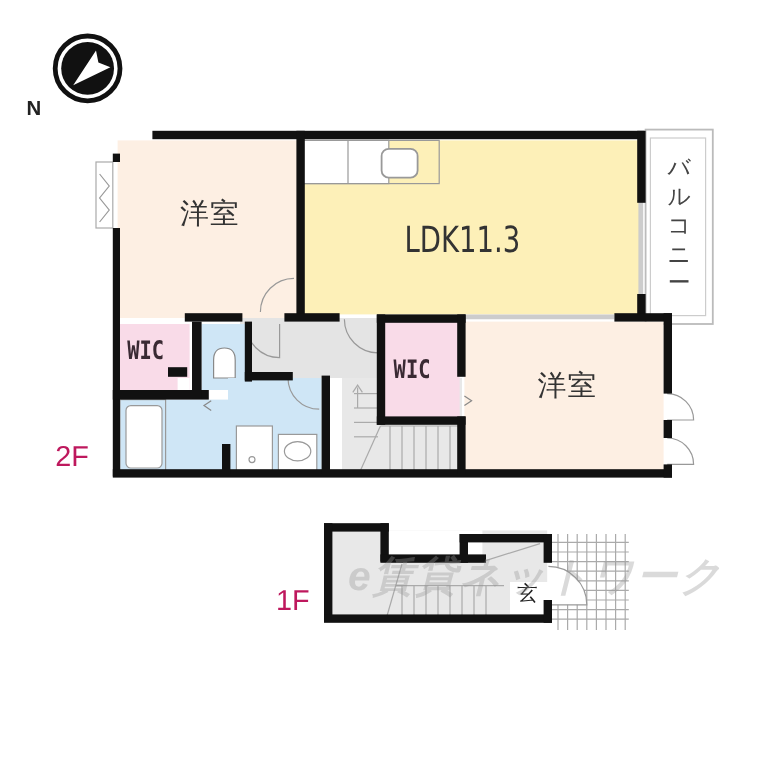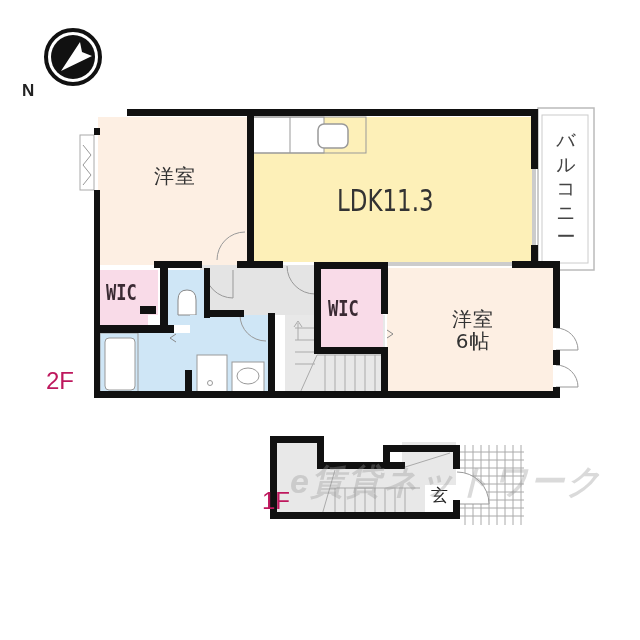--- a/index.html
+++ b/index.html
@@ -1,20 +1,20 @@
 <!DOCTYPE html>
 <html><head>
   <meta charset="utf-8">
   <style>
     html, body { margin: 0; padding: 0; background: #ffffff; }
     body { width: 640px; height: 640px; position: relative; overflow: hidden;
            font-family: "DejaVu Sans", sans-serif; }
     #plan { position: absolute; left: 0; top: 0; width: 640px; height: 640px; }
     .lbl { position: absolute; color: #333; text-align: center; line-height: 1.1; white-space: nowrap; }
-    .room-jp { font-size: 20px; letter-spacing: 1px; }
+    .room-jp { font-size: 24px; letter-spacing: 1px; }
     .ldk { font-family: "DejaVu Sans Condensed", "DejaVu Sans", sans-serif; font-size: 30px; transform: scaleX(0.85); transform-origin: left top; }
     .wic { font-family: "DejaVu Sans Mono", monospace; font-size: 17px; font-weight: bold; color: #3a2a33; transform: scaleY(1.25); }
     .floor { font-family: "Liberation Sans", sans-serif; font-size: 24px; color: #be185d; }
     .north { font-family: "Liberation Sans", sans-serif; font-weight: bold; font-size: 17px; color: #222; }
     .balcony { font-size: 19px; color: #444; line-height: 24px; width: 24px; }
     .genkan { font-size: 17px; color: #222; }
     .watermark { font-family: "Liberation Sans", sans-serif; font-style: italic; font-weight: bold; font-size: 34px; color: rgba(150,150,150,0.35); letter-spacing: 2px; }
   </style>
 </head>
 <body>
@@ -184,21 +184,20 @@
   <div>コ</div>
   <div>ニ</div>
   <div>ー</div>
 </div>
 
 <div class="lbl wic" style="left:106px; top:284px;">WIC</div>
 <div class="lbl wic" style="left:328px; top:300px;">WIC</div>
 
 <div class="lbl room-jp" style="left:428px; top:308px; width:90px;">
   <div>洋室</div>
-  <div>6帖</div>
 </div>
 
 <div class="lbl floor" style="left:46px; top:368px;">2F</div>
-<div class="lbl floor" style="left:230px; top:488px;margin-left:32px;">1F</div>
+<div class="lbl floor" style="left:230px; top:488px;">1F</div>
 
 <div class="lbl genkan" style="left:431px; top:486px;">玄</div>
 
 <div class="lbl watermark" style="left:290px; top:463px;text-align:right;">e賃貸ネットワーク</div>
 
 </body></html>

